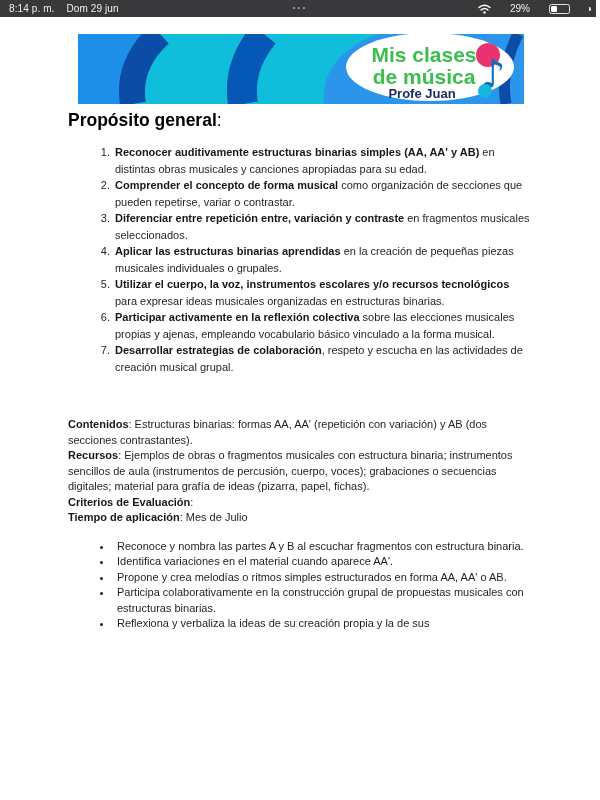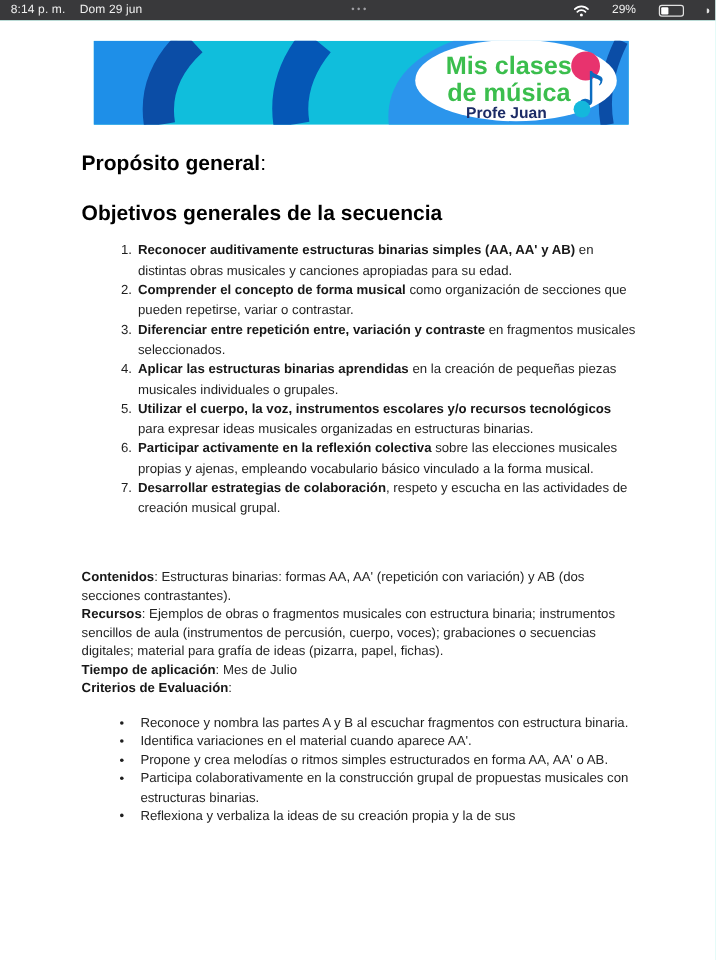--- a/index.html
+++ b/index.html
@@ -1,18 +1,18 @@
 <!DOCTYPE html>
 <html><head>
 <meta charset="utf-8">
 <style>
   html,body{margin:0;padding:0;}
   body{width:600px;height:800px;overflow:hidden;background:#ffffff;
        font-family:"Liberation Sans",sans-serif;}
-  .screen{position:relative;width:596px;height:800px;background:#5eead4;overflow:hidden;}
+  .screen{position:relative;width:596px;height:800px;background:#bef264;overflow:hidden;}
 
   
   .status-bar{position:absolute;left:0;top:0;width:600px;height:17px;background:#39393b;
               display:flex;align-items:center;justify-content:space-between;
               box-sizing:border-box;padding:0 9px;color:#efefef;font-size:10px;}
   .sb-left{display:flex;gap:12px;align-items:center;letter-spacing:.1px;}
   .sb-center{position:absolute;left:0;right:0;text-align:center;color:#9f9fa3;
              font-size:8px;letter-spacing:2px;top:3px;}
   .sb-right{display:flex;align-items:center;gap:19px;}
   .battery{position:relative;width:21px;height:10px;border:1px solid rgba(255,255,255,.85);
@@ -22,21 +22,21 @@
 
   
   .banner{position:absolute;left:78px;top:17px;width:446px;height:70px;}
   .banner svg{display:block;}
 
   
   .page{position:absolute;left:0;top:17px;width:600px;height:783px;background:#ffffff;}
   .content{position:absolute;left:68px;top:70px;width:464px;color:#1f1f1f;
            font-size:11px;line-height:15.5px;}
   .doc-h{font-size:17.5px;line-height:21px;font-weight:bold;color:#000;margin:0;}
-  .h1{margin-top:39px;}
+  .h1{margin-top:23px;}
   .h2{margin-top:20px;}
   .colon{font-weight:normal;}
   .intro{margin:17px 0 0 0;width:456px;}
   ol.objectives{margin:13px 0 6px 0;padding-left:45px;line-height:16.5px;}
   ol.objectives li{padding-left:2px;margin:0;}
   .details{margin-top:42px;}
   ul.criteria{margin:13px 0 0 0;padding-left:45px;line-height:15.5px;}
   ul.criteria li{padding-left:4px;margin:0;}
   b{font-weight:bold;color:#171717;}
 </style>
@@ -83,37 +83,36 @@
         <text x="346" y="50" text-anchor="middle" font-size="21" font-weight="bold" fill="#3BBE4D">de música</text>
         <text x="344" y="64" text-anchor="middle" font-size="13" font-weight="bold" fill="#1C2B66">Profe Juan</text>
       </svg>
     </div>
 
     <div class="content">
 
       <h1 class="doc-h h1"><span>Propósito general</span><span class="colon">:</span></h1>
 
 
-      <h2 class="doc-h h2">Objetivos generales de la secuencia</h2>
 
       <ol class="objectives">
         <li><b>Reconocer auditivamente estructuras binarias simples (AA, AA' y AB)</b><span> en distintas obras musicales y canciones apropiadas para su edad.</span></li>
         <li><b>Comprender el concepto de forma musical</b><span> como organización de secciones que pueden repetirse, variar o contrastar.</span></li>
         <li><b>Diferenciar entre repetición entre, variación y contraste</b><span> en fragmentos musicales seleccionados.</span></li>
         <li><b>Aplicar las estructuras binarias aprendidas</b><span> en la creación de pequeñas piezas musicales individuales o grupales.</span></li>
         <li><b>Utilizar el cuerpo, la voz, instrumentos escolares y/o recursos tecnológicos</b><span> para expresar ideas musicales organizadas en estructuras binarias.</span></li>
         <li><b>Participar activamente en la reflexión colectiva</b><span> sobre las elecciones musicales propias y ajenas, empleando vocabulario básico vinculado a la forma musical.</span></li>
         <li><b>Desarrollar estrategias de colaboración</b><span>, respeto y escucha en las actividades de creación musical grupal.</span></li>
       </ol>
 
       <div class="details">
         <div><b>Contenidos</b><span>: Estructuras binarias: formas AA, AA' (repetición con variación) y AB (dos secciones contrastantes).</span></div>
         <div><b>Recursos</b><span>: Ejemplos de obras o fragmentos musicales con estructura binaria; instrumentos sencillos de aula (instrumentos de percusión, cuerpo, voces); grabaciones o secuencias digitales; material para grafía de ideas (pizarra, papel, fichas).</span></div>
+        <div><b>Criterios de Evaluación</b><span>:</span></div>
         <div><b>Tiempo de aplicación</b><span>: Mes de Julio</span></div>
-        <div><b>Criterios de Evaluación</b><span>:</span></div>
       </div>
 
       <ul class="criteria">
         <li>Reconoce y nombra las partes A y B al escuchar fragmentos con estructura binaria.</li>
         <li>Identifica variaciones en el material cuando aparece AA'.</li>
         <li>Propone y crea melodías o ritmos simples estructurados en forma AA, AA' o AB.</li>
         <li>Participa colaborativamente en la construcción grupal de propuestas musicales con estructuras binarias.</li>
         <li>Reflexiona y verbaliza la ideas de su creación propia y la de sus</li>
       </ul>
 

